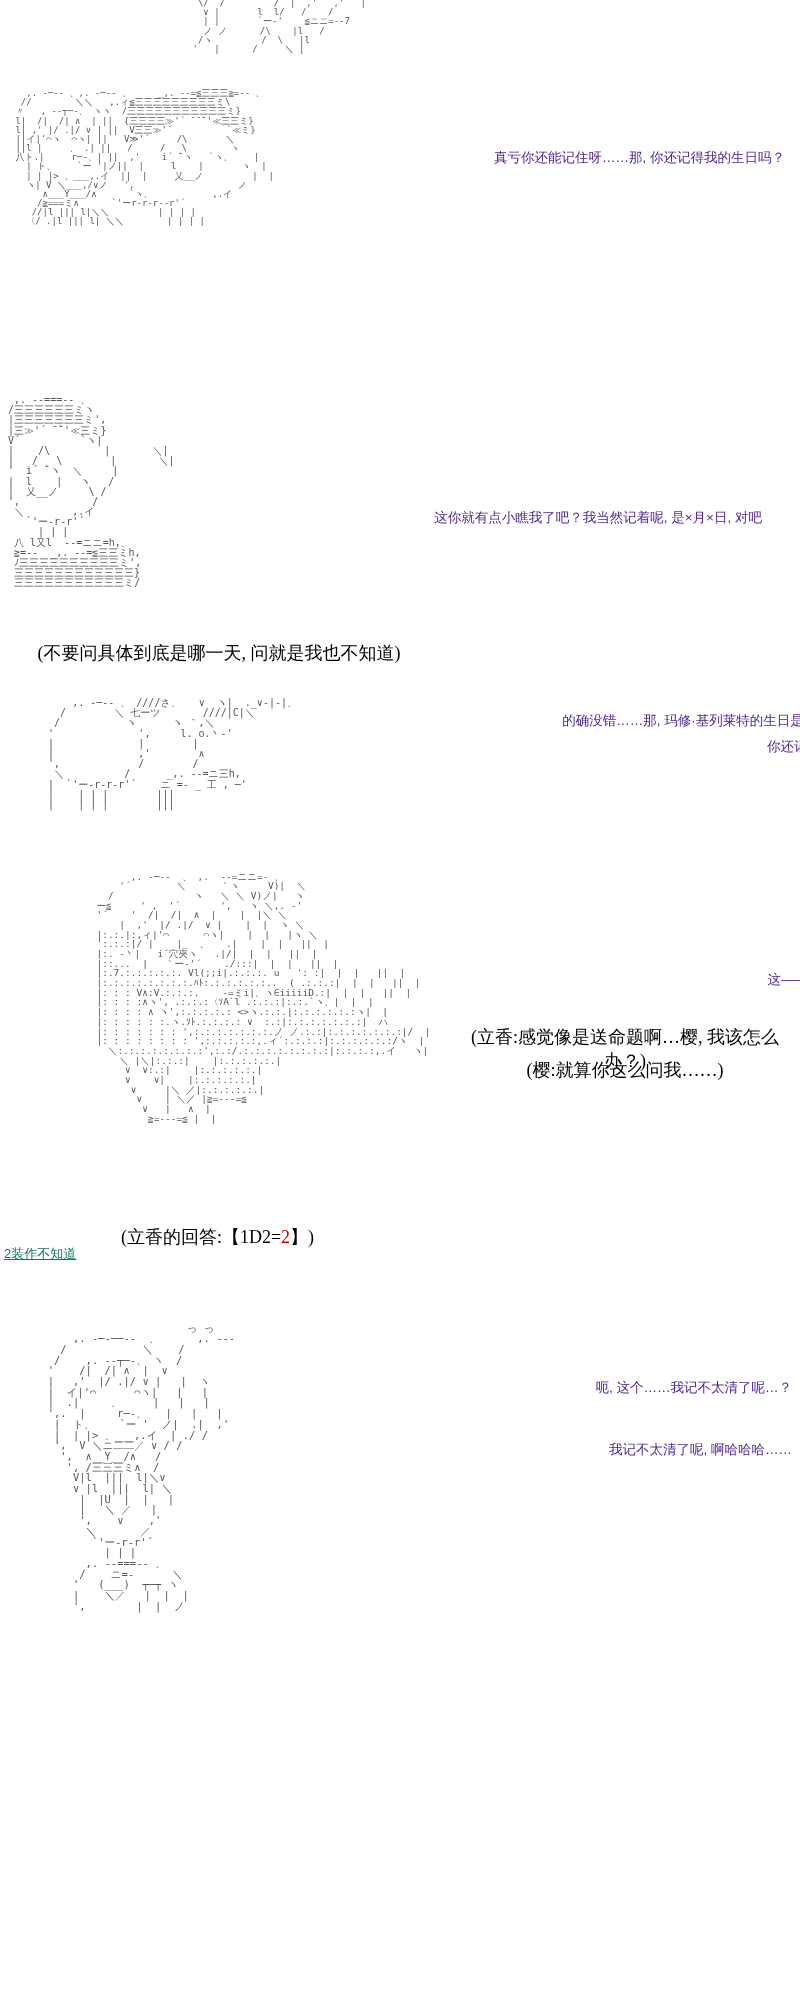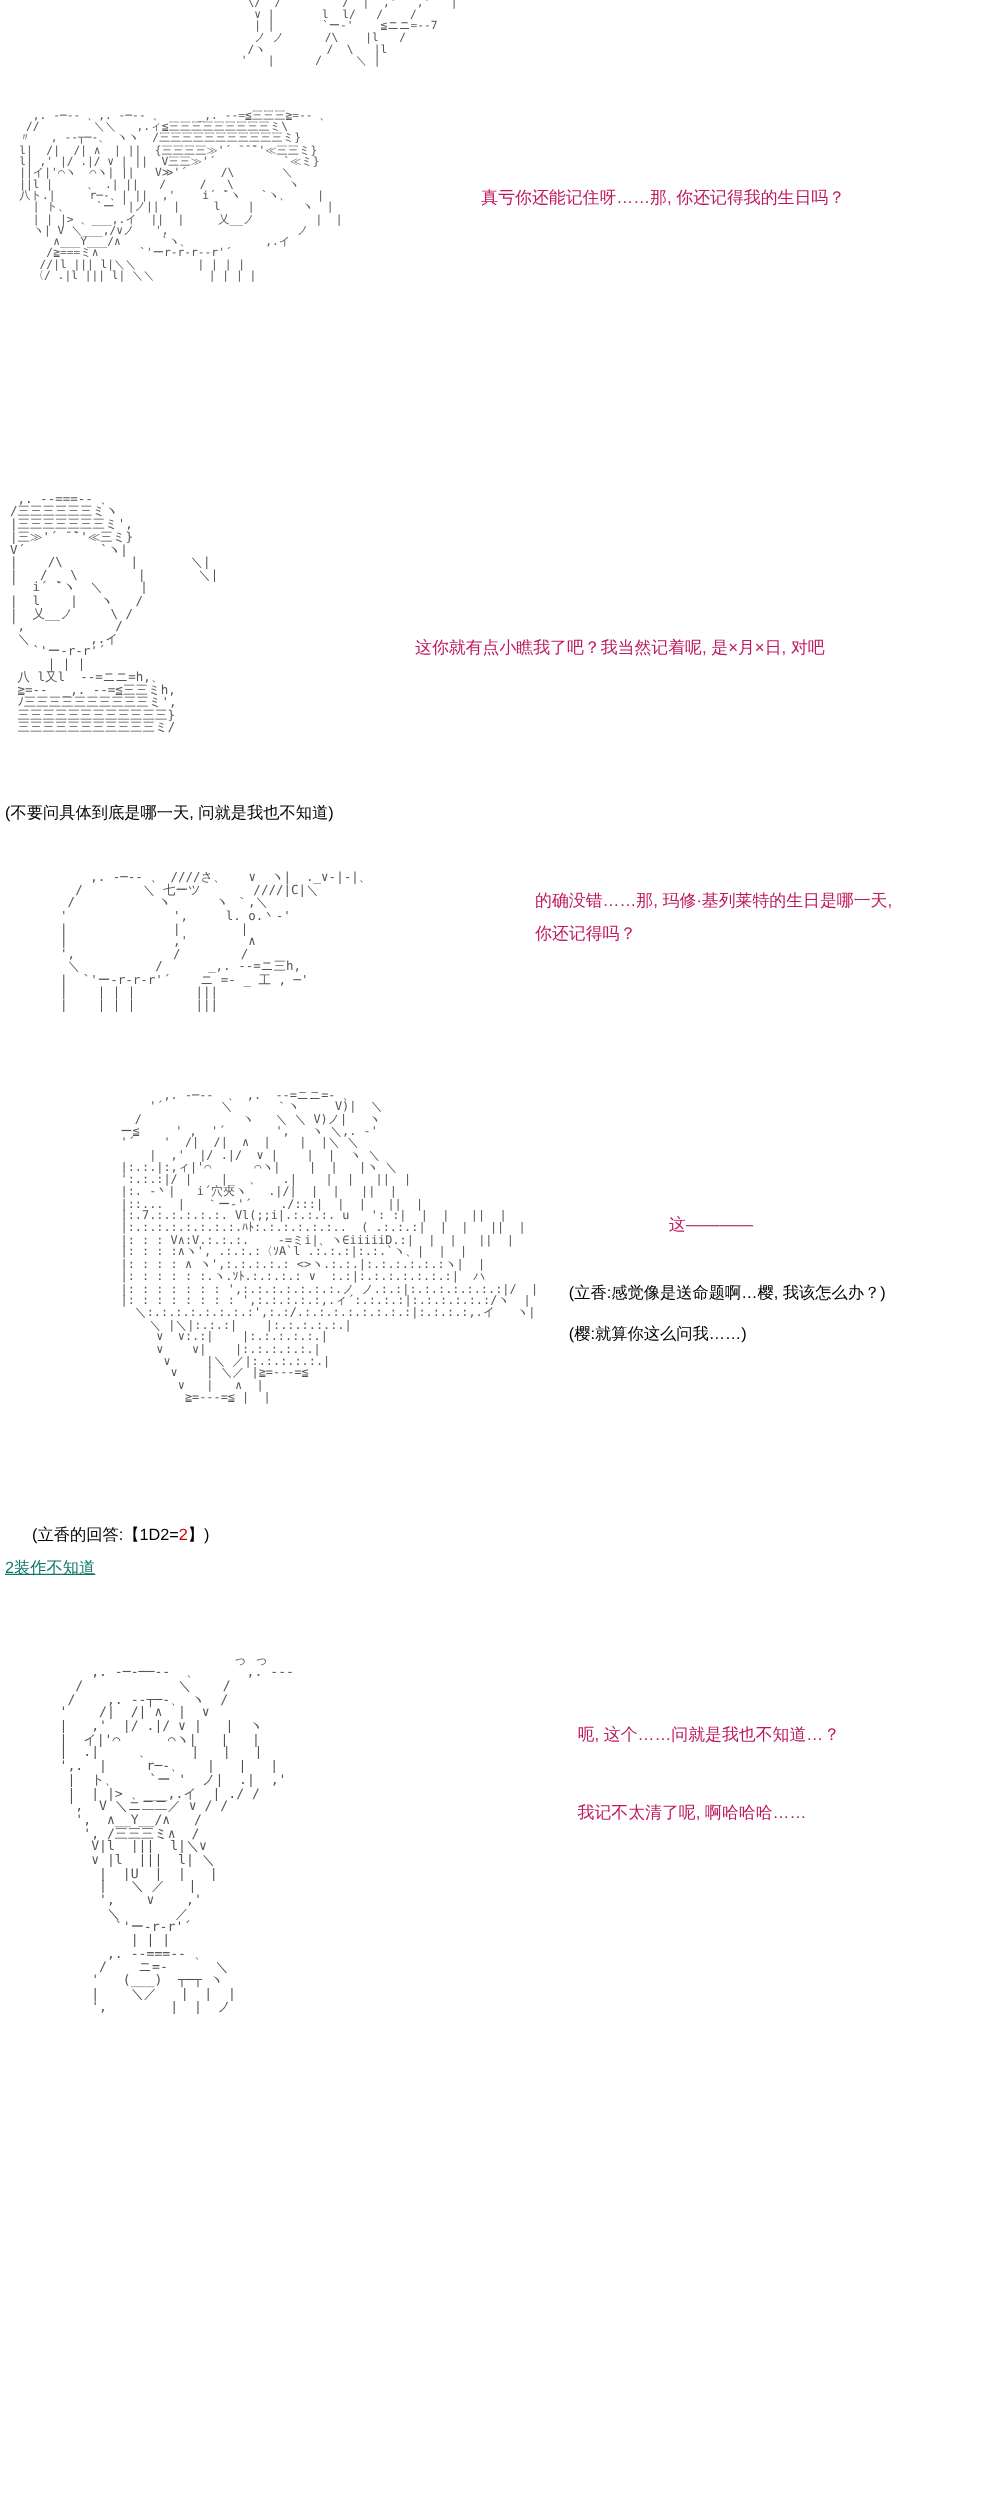--- a/index.html
+++ b/index.html
@@ -30,30 +30,32 @@
     position: relative;
     width: 800px;
   }
   .aa-block {
     position: absolute;
   }
   .dialogue {
     position: absolute;
     font-family: "Liberation Sans", sans-serif;
     font-size: 13.5px;
-    color: #be185d;
+    color: #4c1d95;
     line-height: 1.9;
     white-space: pre-wrap;
+    text-align: right;
   }
   .note {
     position: absolute;
-    font-family: Liberation Sans, sans-serif;
-    font-size: 13px;
+    font-family: Liberation Serif, serif;
+    font-size: 18px;
     color: #000000;
     white-space: pre-wrap;
+    text-align: center;
   }
   .choices {
     position: absolute;
     font-family: "Liberation Sans", sans-serif;
     font-size: 13px;
     line-height: 1.55;
   }
   .choice-red {
     color: #0f766e;
   }
@@ -198,17 +200,17 @@
        |   ＼ ／   |
        ',    ∨    ,'
         ＼       ／
          `'ー-r-r'´
            | | |
         ,. -‐===‐- 、
        /    ニ=‐      ＼
       '   (___)  ┬─┬ ヽ
       |    ＼／   |  |  |
       ',        |  |  ノ</pre>
-    <div class="dialogue" style="left:462px; top:63px; width:330px;">呃, 这个……问就是我也不知道…？</div>
+    <div class="dialogue" style="left:462px; top:63px; width:330px;">呃, 这个……我记不太清了呢…？</div>
     <div class="dialogue" style="left:462px; top:125px; width:330px;">我记不太清了呢, 啊哈哈哈……</div>
   </div>
 
 </div>
 
 </body></html>

